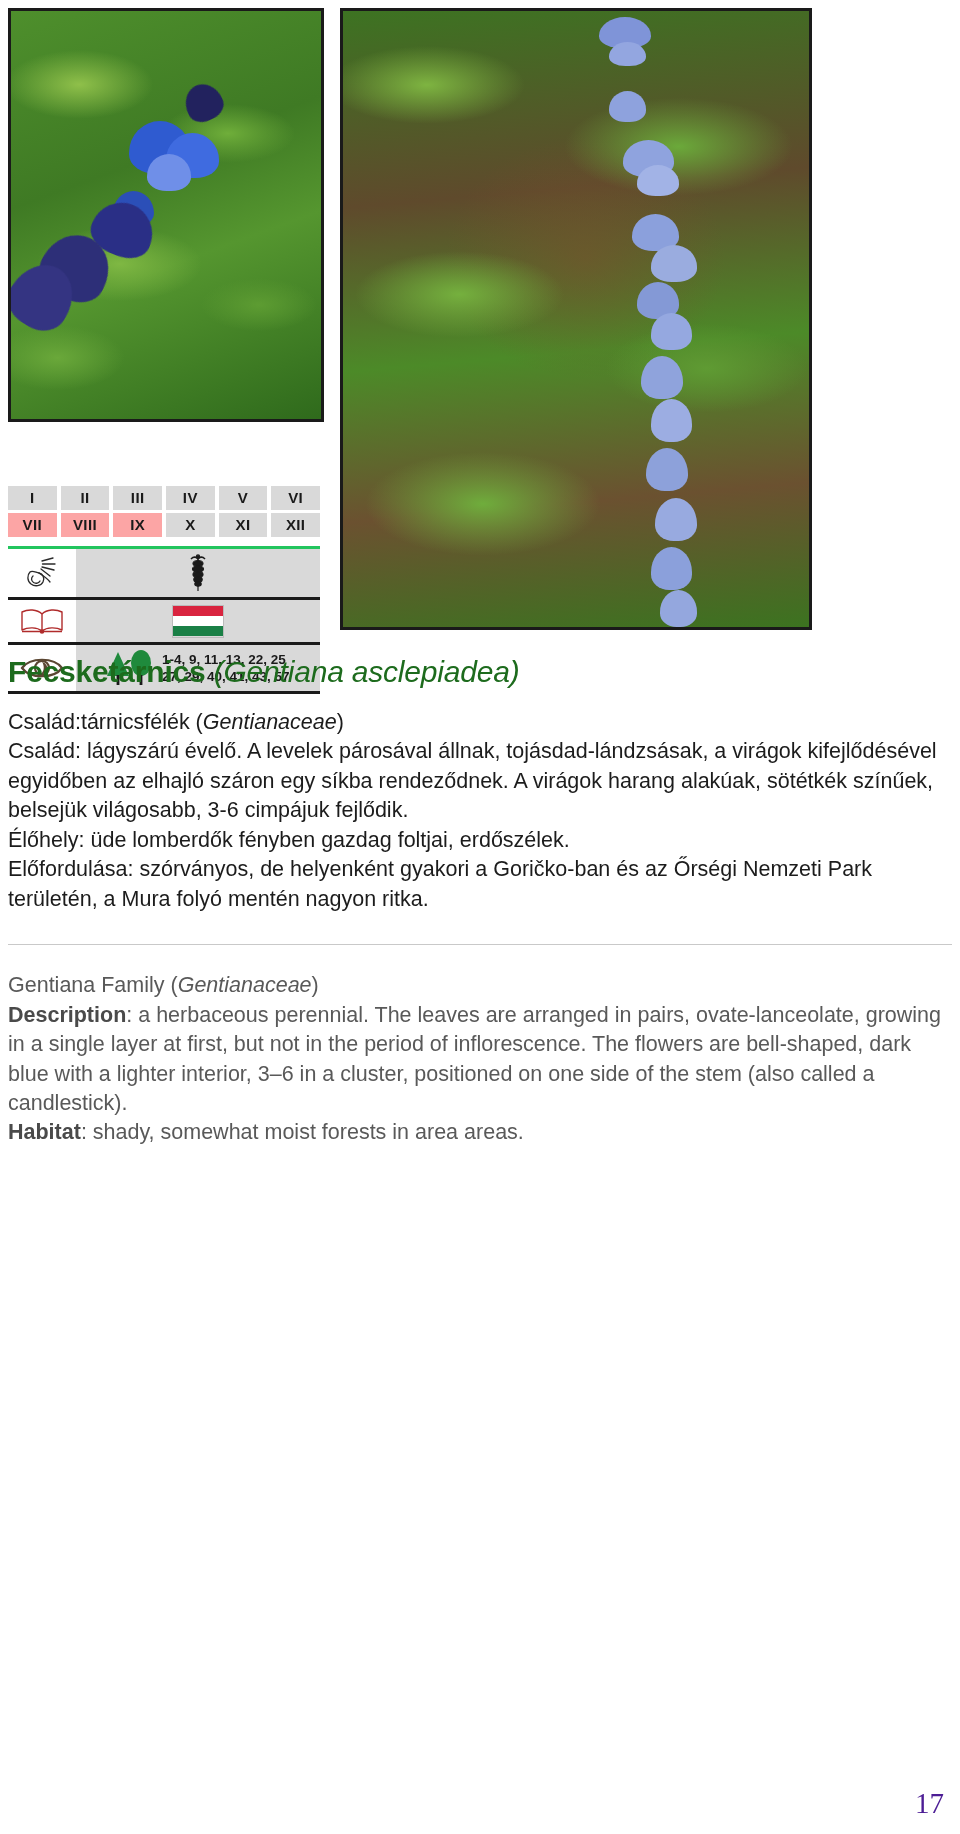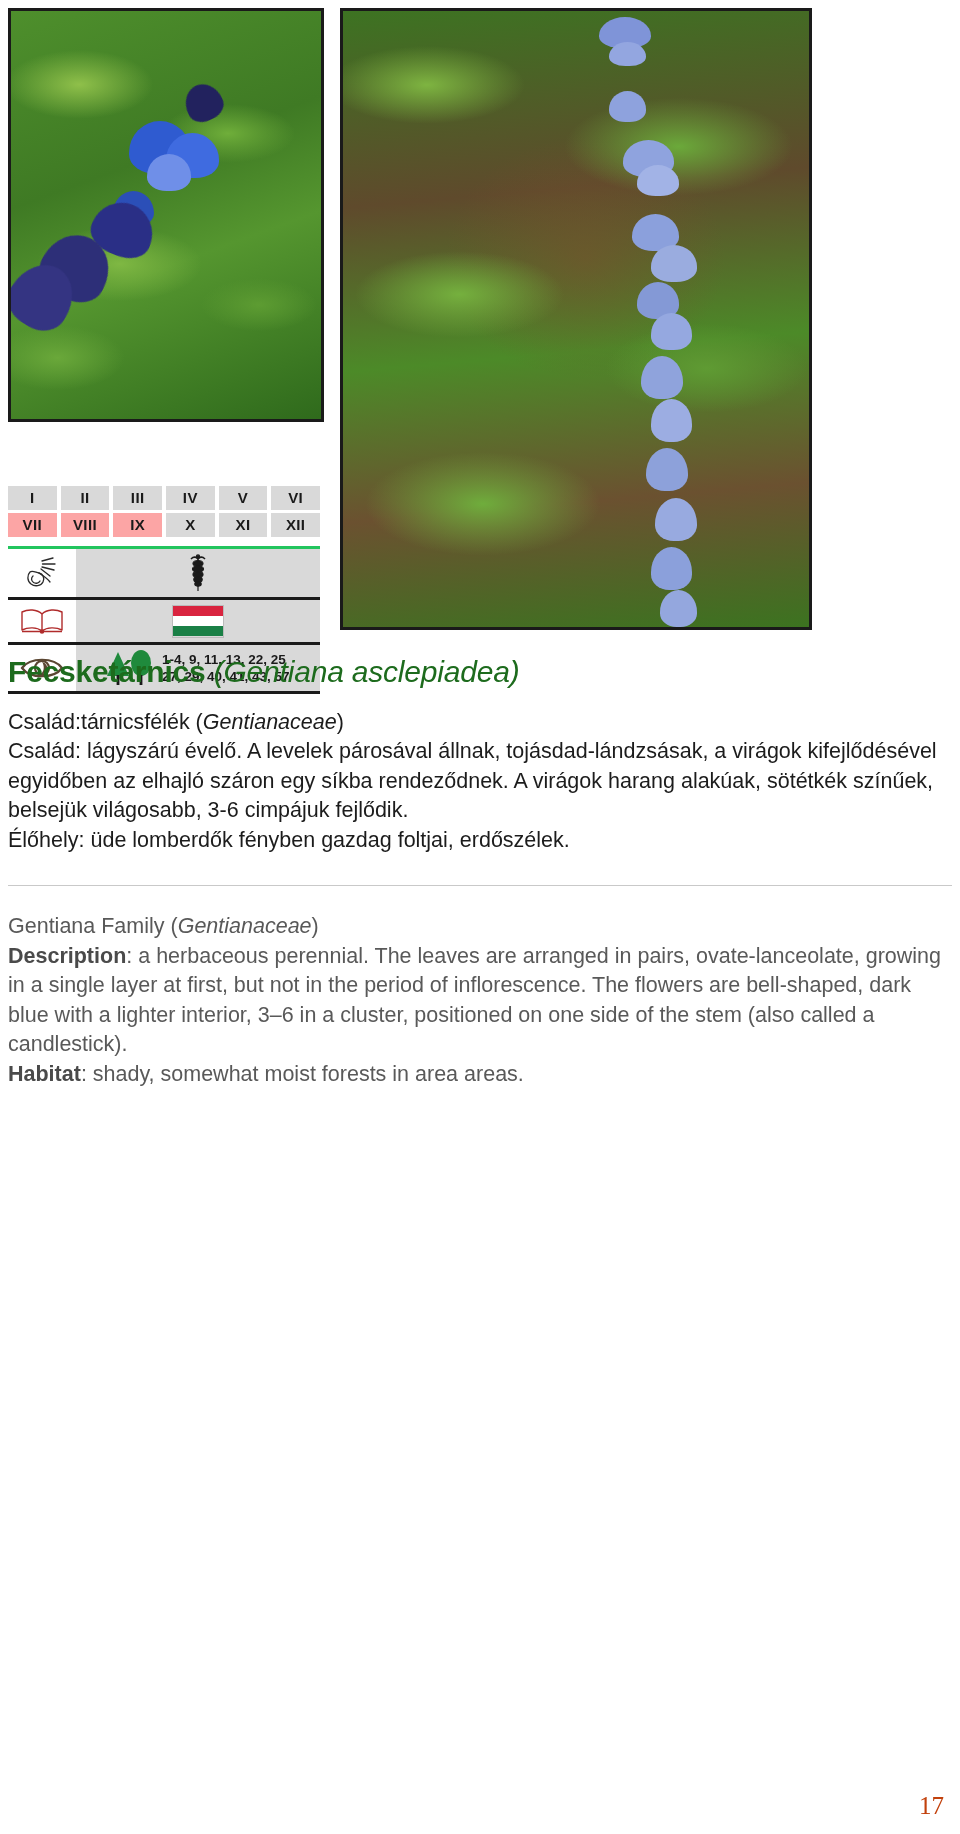--- a/index.html
+++ b/index.html
@@ -164,22 +164,22 @@
     line-height:1.37;
     color:#595959;
   }
   .en-body p { margin:0; }
   .en-body b { font-weight:bold; color:#4a4a4a; }
   .en-body i { font-style:italic; }
 
   .page-number {
     position:absolute;
     right:16px; bottom:14px;
-    font-size:25px;
-    color:#c2410c;
+    font-size:29px;
+    color:#4c1d95;
     font-family:"Liberation Serif", serif;
     margin-top:42px;
   }
 </style>
 </head>
 <body>
 
 <div class="media-row">
 
   <div class="photo photo-left">
@@ -323,20 +323,23 @@
   <div class="hu-body">
     <p>
       <b>Család:</b><span>tárnicsfélék (</span><i>Gentianaceae</i><span>)</span>
     </p>
     <p>
       <b>Család:</b><span> lágyszárú évelő. A levelek párosával állnak, tojásdad-lándzsásak, a virágok kifejlődésével egyidőben az elhajló száron egy síkba rendeződnek. A virágok harang alakúak, sötétkék színűek, belsejük világosabb, 3-6 cimpájuk fejlődik.</span>
     </p>
     <p>
       <b>Élőhely:</b><span> üde lomberdők fényben gazdag foltjai, erdőszélek.</span>
     </p>
+    <p>
+      <b>Előfordulása:</b><span> szórványos, de helyenként gyakori a Goričko-ban és az Őrségi Nemzeti Park területén, a Mura folyó mentén nagyon ritka.</span>
+    </p>
   </div>
 
   <hr class="rule">
 
 
   <div class="en-body">
     <p>
       <span>Gentiana Family (</span><i>Gentianaceae</i><span>)</span>
     </p>
     <p>

